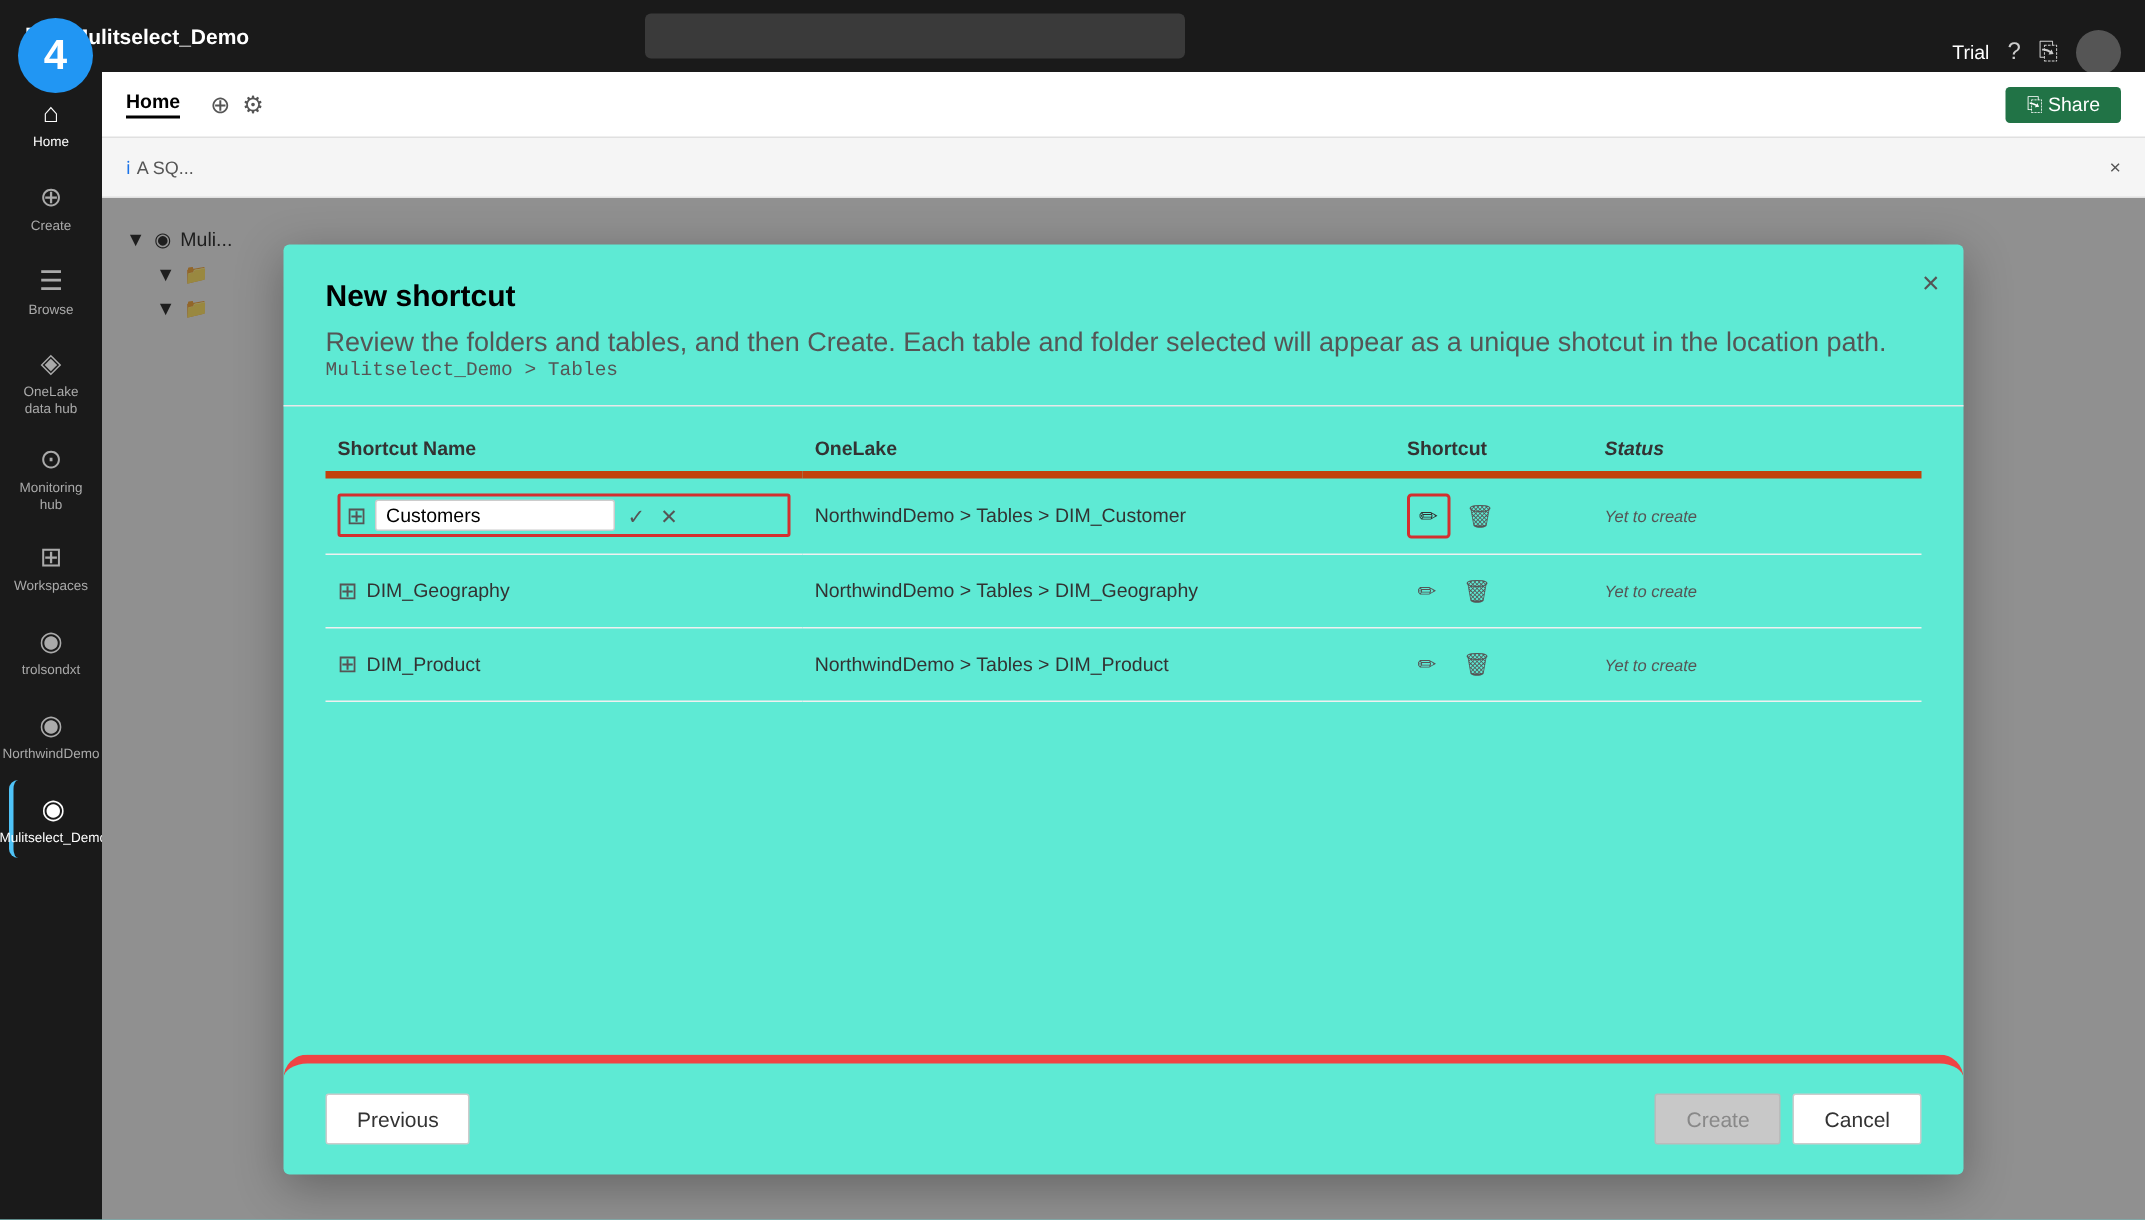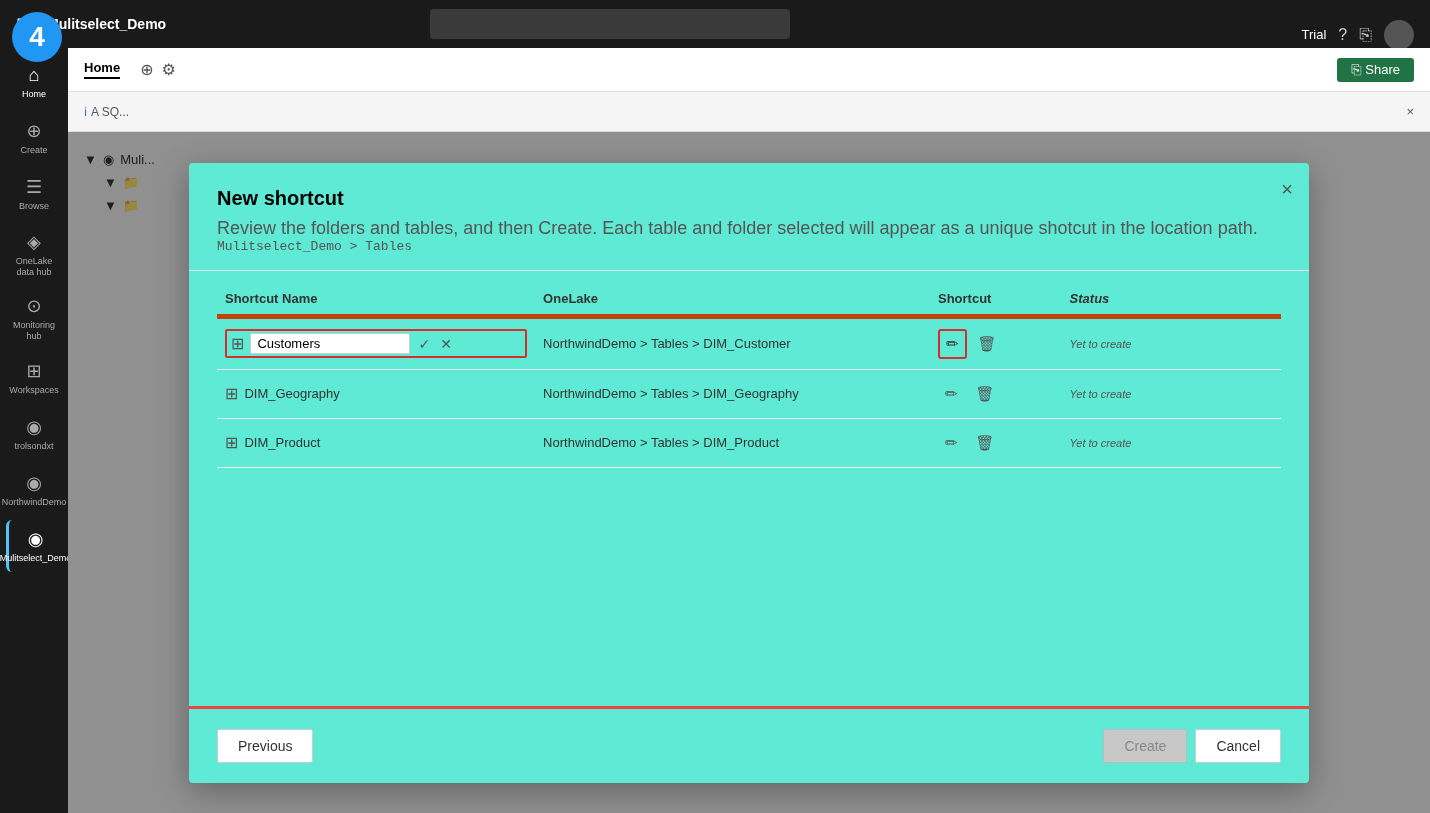--- a/index.html
+++ b/index.html
@@ -356,21 +356,22 @@
       font-size: 11px;
       color: #555;
     }
 
     
     .modal-footer {
       padding: 20px 28px;
       display: flex;
       align-items: flex-end;
       justify-content: space-between;
-      border-top: 3px solid #ef4444;
+      border-top: 6px solid #ef4444;
+      border-radius: 16px;
     }
     .btn-previous {
       background: #fff;
       border: 1px solid #ccc;
       border-radius: 2px;
       padding: 8px 20px;
       font-size: 14px;
       cursor: pointer;
       color: #333;
     }

